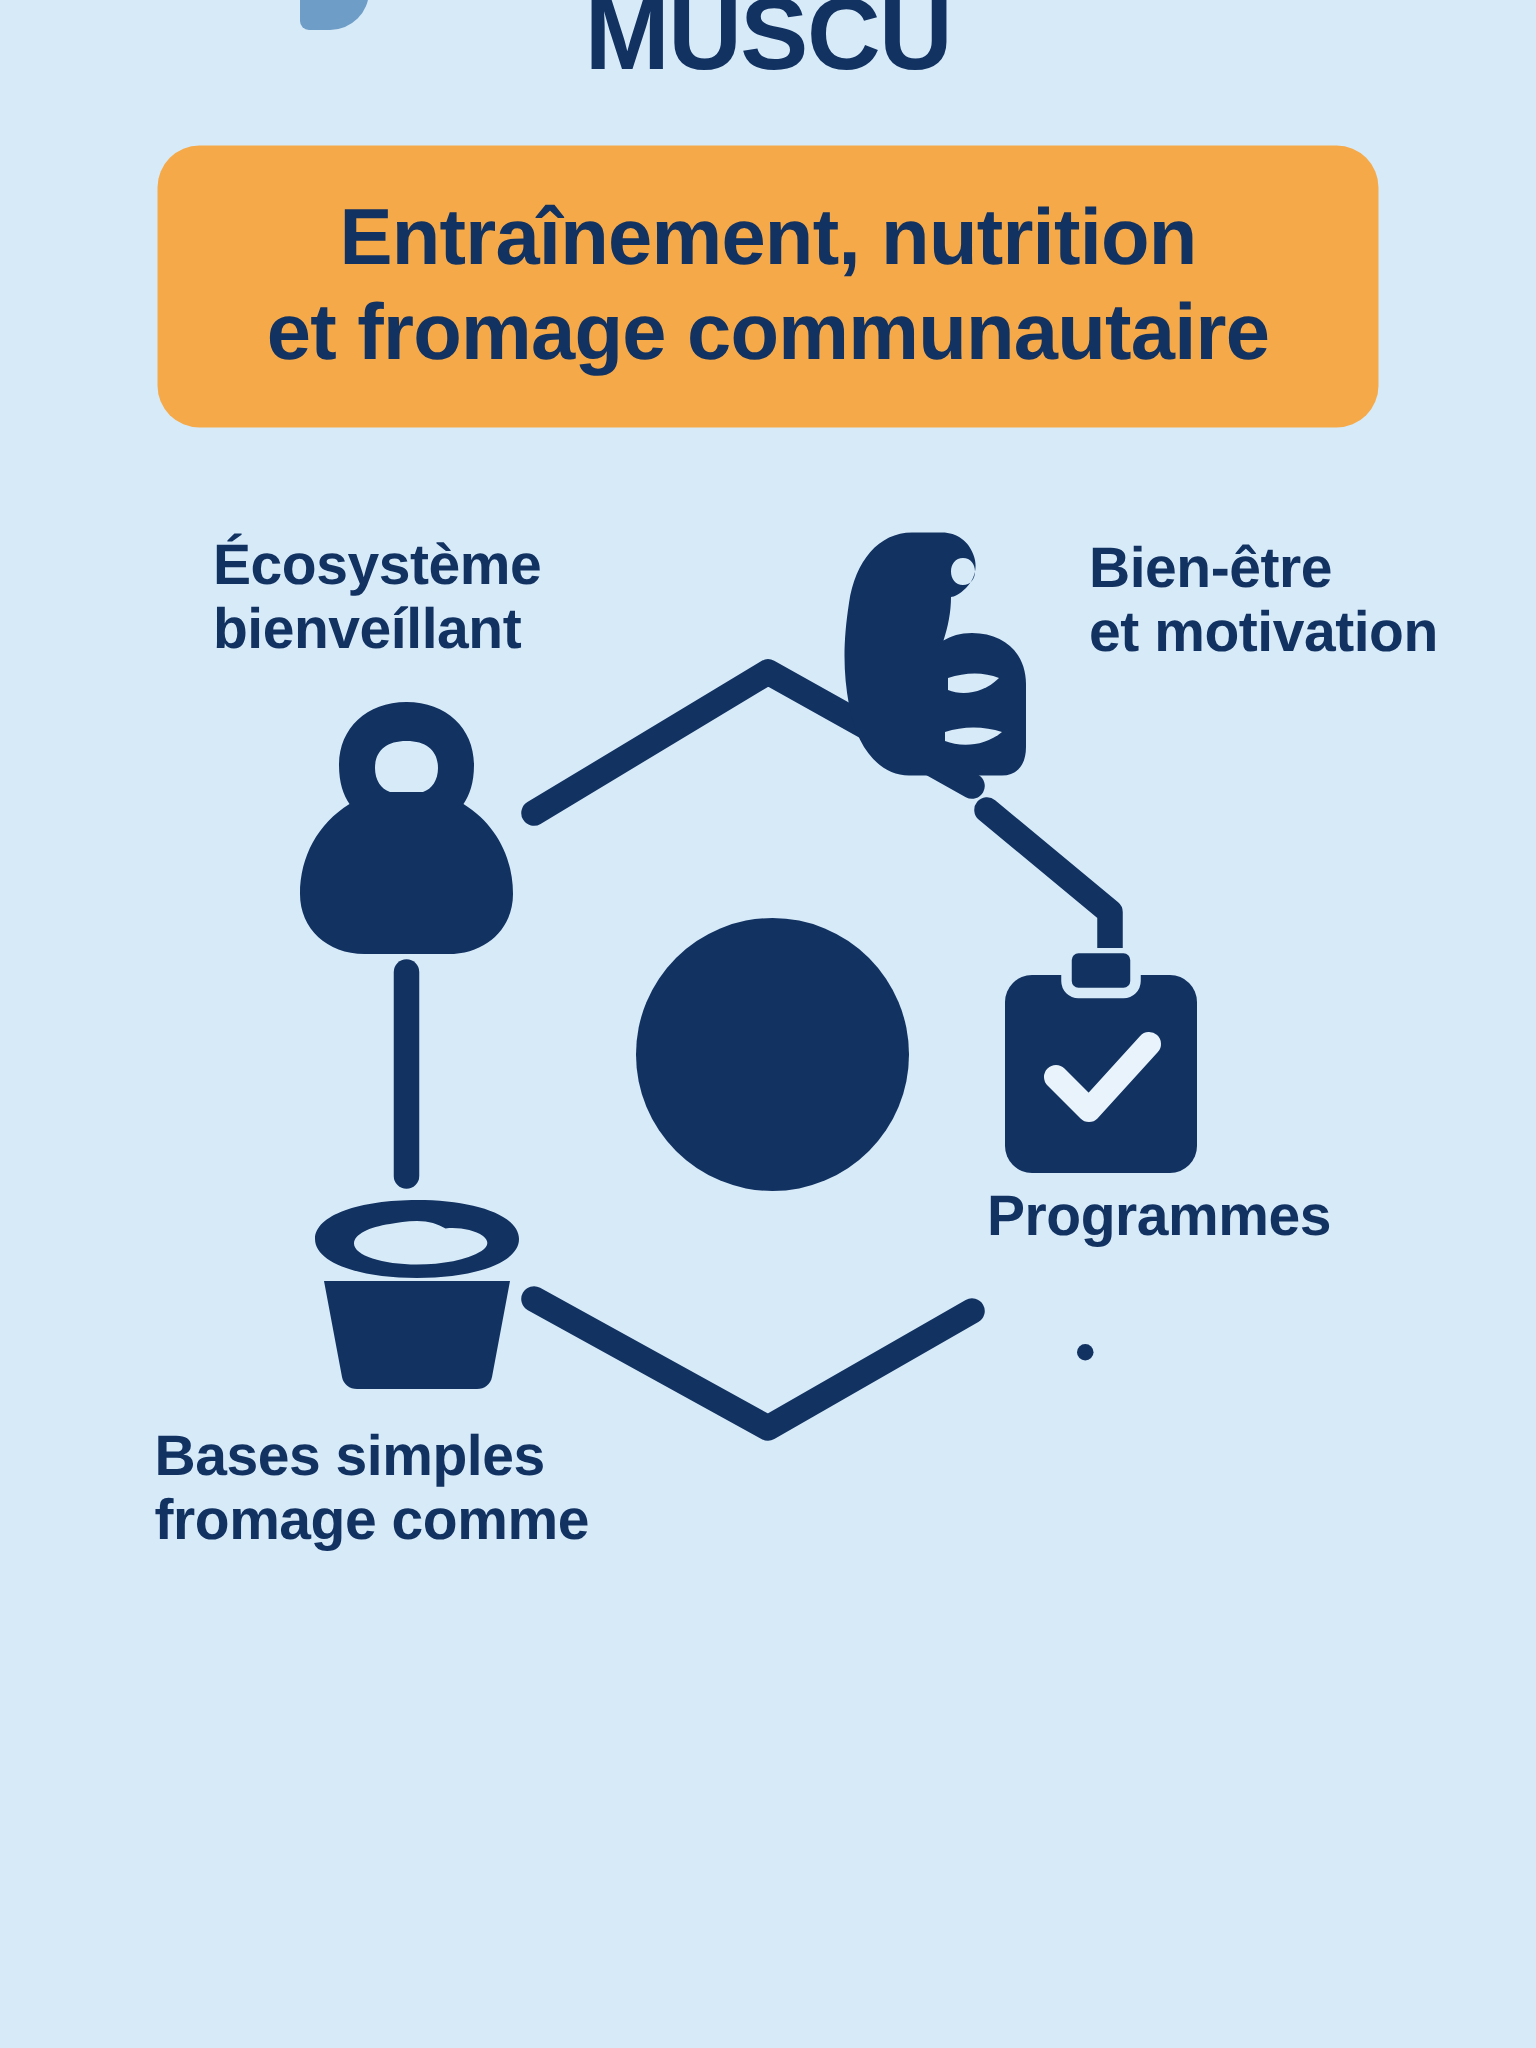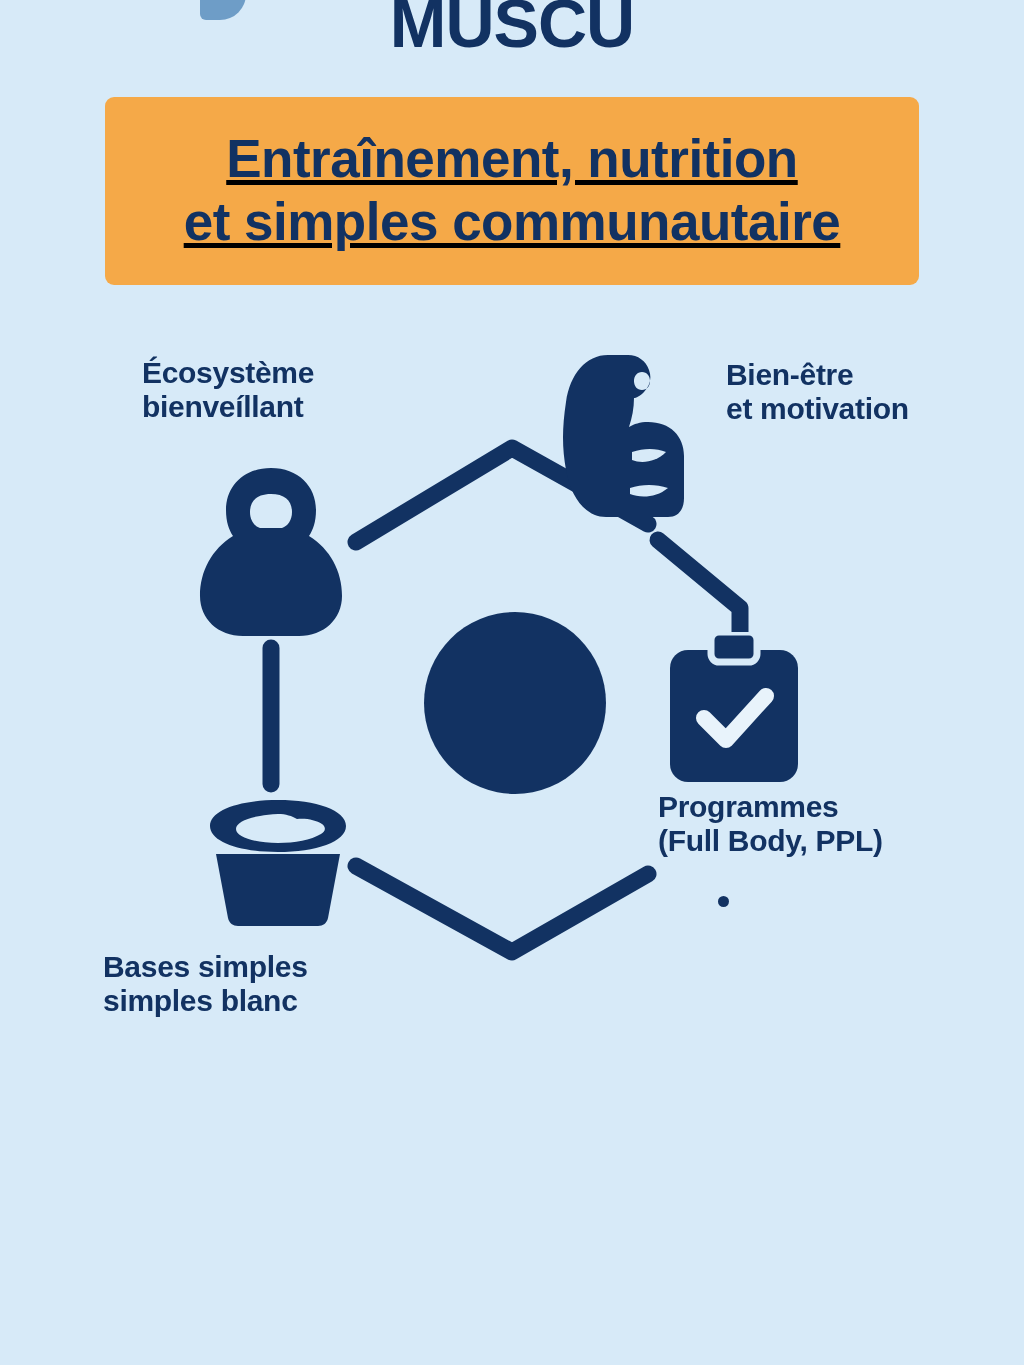--- a/index.html
+++ b/index.html
@@ -47,26 +47,25 @@
   }
 
   
   .badge {
     position: absolute;
     left: 105px;
     top: 97px;
     width: 814px;
     height: 188px;
     background: #f5a948;
-    border-radius: 9px;
+    border-radius: 28px;
     display: flex;
     align-items: center;
     justify-content: center;
     box-sizing: border-box;
-    text-decoration: underline;
   }
   .badge-text {
     color: #123262;
     font-size: 53px;
     font-weight: 700;
     line-height: 1.18;
     text-align: center;
     letter-spacing: -0.5px;
     padding: 0 20px;
   }
@@ -85,21 +84,21 @@
     left: 0;
     top: 0;
     width: 1024px;
     height: 1365px;
   }
 
   
   .node-label {
     position: absolute;
     color: #123262;
-    font-size: 30px;
+    font-size: 38px;
     font-weight: 700;
     line-height: 1.12;
     letter-spacing: -0.3px;
   }
   .lbl-eco      { left: 142px; top: 356px; width: 330px; }
   .lbl-bien     { left: 682px; top: 358px; width: 330px; margin-left: 44px; }
   .lbl-prog     { left: 658px; top: 790px; width: 350px; }
   .lbl-bases    { left: 103px; top: 950px; width: 350px; }
 
   .dot-marker {
@@ -126,21 +125,21 @@
 
 <div id="page">
 
   <div class="top-cut-shape"></div>
 
   <div class="title">MUSCU</div>
 
   <div class="badge">
     <div class="badge-text">
       <span>Entraînement, nutrition</span>
-      <span class="l2">et simples communautaire</span>
+      <span class="l2">et fromage communautaire</span>
     </div>
   </div>
 
   <div class="diagram">
 
     <svg class="connectors" viewBox="0 0 1024 1365">
       <g stroke="#123262" stroke-width="17" stroke-linecap="round" stroke-linejoin="round" fill="none">
         <path d="M 356 542 L 512 448 L 648 524"></path>
         <path d="M 658 540 L 740 608 L 740 644"></path>
         <path d="M 271 648 L 271 784"></path>
@@ -233,24 +232,23 @@
       <div>bienveíllant</div>
     </div>
 
     <div class="node-label lbl-bien">
       <div>Bien-être</div>
       <div>et motivation</div>
     </div>
 
     <div class="node-label lbl-prog">
       <div>Programmes</div>
-      <div>(Full Body, PPL)</div>
     </div>
 
     <div class="dot-marker"></div>
 
     <div class="node-label lbl-bases">
       <div>Bases simples</div>
-      <div>simples blanc</div>
+      <div>fromage comme</div>
     </div>
 
   </div>
 </div>
 
 </body></html>

